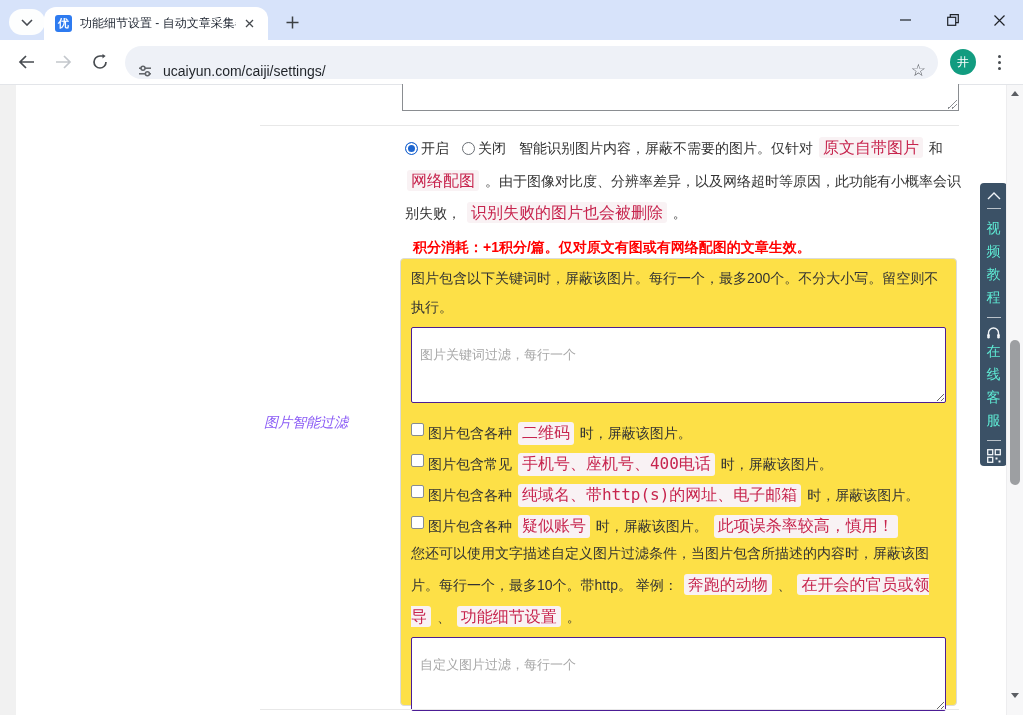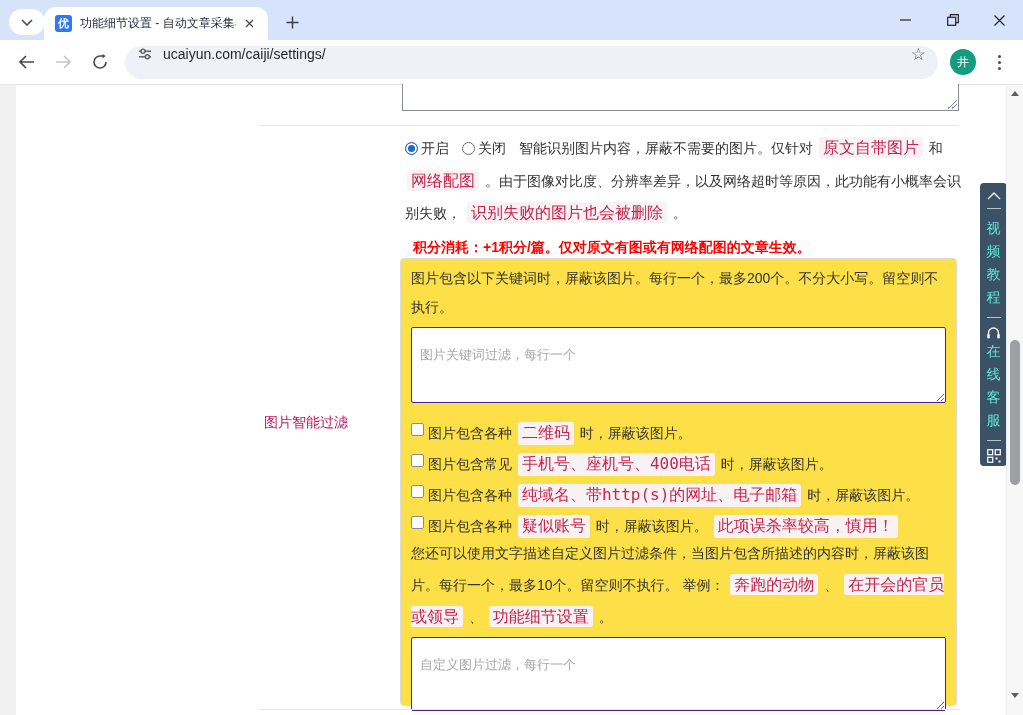--- a/index.html
+++ b/index.html
@@ -12,21 +12,21 @@
   .tab { position:absolute; left:44px; top:7px; width:224px; height:33px; background:#fff; border-radius:12px 12px 0 0; display:flex; align-items:center; padding:0 10px 0 11px; }
   .favicon { width:17px; height:17px; min-width:17px; border-radius:3px; background:#2e7bf0; color:#fff; font-size:11px; font-weight:bold; display:flex; align-items:center; justify-content:center; }
   .tab-title { margin-left:8px; font-size:12px; color:#1d2430; white-space:nowrap; overflow:hidden; width:156px; }
   .tab-close { margin-left:auto; width:18px; height:18px; display:flex; align-items:center; justify-content:center; border-radius:50%; cursor:pointer; }
   .newtab { position:absolute; left:279px; top:9px; width:26px; height:26px; display:flex; align-items:center; justify-content:center; border-radius:50%; cursor:pointer; }
   .win-controls { position:absolute; right:0; top:0; height:40px; display:flex; }
   .win-btn { width:47px; height:40px; display:flex; align-items:center; justify-content:center; cursor:pointer; }
 
   .toolbar { position:absolute; top:40px; left:0; width:100%; height:45px; background:#fff; border-bottom:1px solid #e3e5e9; display:flex; align-items:center; padding:0 6px 0 12px; }
   .nav-ic { width:28px; height:28px; display:flex; align-items:center; justify-content:center; margin-right:9px; border-radius:50%; cursor:pointer; }
-  .urlbar { flex:1; height:33px; background:#eef1f7; border-radius:17px; display:flex; align-items:flex-start; padding:0 12px 0 12px; margin:0 12px 0 2px; cursor:text; }
+  .urlbar { flex:1; height:33px; background:#eef1f7; border-radius:17px; display:flex; align-items:flex-end; padding:0 12px 0 12px; margin:0 12px 0 2px; cursor:text; }
   .url-text { font-size:14px; color:#1f2328; margin-left:10px; }
   .star { margin-left:auto; font-size:17px; color:#55585e; line-height:1; cursor:pointer; }
   .avatar { width:26px; height:26px; border-radius:50%; background:#129c80; color:#fff; font-size:12px; display:flex; align-items:center; justify-content:center; margin-right:13px; cursor:pointer; }
   .kebab { width:20px; display:flex; flex-direction:column; align-items:center; gap:3px; margin-right:8px; cursor:pointer; }
   .kebab i { width:3px; height:3px; border-radius:50%; background:#474b50; }
 
   
   .page { position:absolute; top:85px; left:0; width:1023px; height:630px; background:#f1f1f1; }
   .content { position:absolute; left:16px; top:0; width:990px; height:630px; background:#fff; }
 
@@ -37,21 +37,21 @@
 
   .intro-wrap { position:absolute; left:389px; top:47px; width:560px; }
   .para { font-size:14px; line-height:31.5px; color:#333; }
   .radio { display:inline-block; width:13px; height:13px; border-radius:50%; vertical-align:-2px; margin-right:3px; }
   .radio.on { background:#1e66d0; border:1px solid #1e66d0; box-shadow:inset 0 0 0 2px #fff; }
   .radio.off { background:#fff; border:1px solid #6a6f75; }
   .radio-label { margin-right:13px; }
   .hl { color:#c7254e; background:#f9f2f4; border-radius:3px; padding:1px 4px; margin:0 2px; font-size:16px; font-family:"DejaVu Sans Mono","Liberation Mono",monospace; }
   .credit { margin-top:9px; font-size:14px; font-weight:bold; color:#ff0000; line-height:17px;margin-left:8px; }
 
-  .row-label { position:absolute; left:248px; top:329px; font-size:14px; color:#be185d; }
+  .row-label { position:absolute; left:248px; top:329px; font-size:14px; color:#8b5cf6;font-style:italic; }
 
   .filter-box { position:absolute; left:384px; top:173px; width:557px; height:448px; border:1px solid #dbdbdb; border-radius:4px; padding:5px 10px; background:#fde047; }
   .desc { font-size:14px; line-height:29px; color:#333; }
   .desc2 { font-size:14px; line-height:31px; color:#333; }
   textarea { width:100%; border:1px solid #4c1d95; border-radius:2px; padding:18px 8px; font-size:13px; color:#333; font-family:"Liberation Sans","DejaVu Sans",sans-serif; resize:both; }
   textarea::placeholder { color:#a8a8a8; }
   .ta1 { height:76px; margin:5px 0 7px; }
   .ta2 { height:74px; margin-top:4px; }
   .cbrow { display:flex; align-items:center; height:31px; font-size:14px; color:#333; white-space:nowrap; }
   .cb { width:13px; height:13px; min-width:13px; border:1px solid #878c92; border-radius:2px; background:#fff; margin-right:4px; cursor:pointer; }
@@ -184,21 +184,21 @@
         </div>
         <div class="cbrow">
           <span class="cb"></span>
           <span class="seg"><span>图片包含各种 </span><span class="hl">纯域名、带http(s)的网址、电子邮箱</span><span> 时，屏蔽该图片。</span></span>
         </div>
         <div class="cbrow">
           <span class="cb"></span>
           <span class="seg"><span>图片包含各种 </span><span class="hl">疑似账号</span><span> 时，屏蔽该图片。 </span><span class="hl">此项误杀率较高，慎用！</span></span>
         </div>
 
-        <div class="desc2"><span>您还可以使用文字描述自定义图片过滤条件，当图片包含所描述的内容时，屏蔽该图片。每行一个，最多10个。留空则不执行。 举例： </span><span class="hl">奔跑的动物</span><span> 、 </span><span class="hl">在开会的官员或领导</span><span> 、 </span><span class="hl">功能细节设置</span><span> 。</span></div>
+        <div class="desc2"><span>您还可以使用文字描述自定义图片过滤条件，当图片包含所描述的内容时，屏蔽该图片。每行一个，最多10个。带http。 举例： </span><span class="hl">奔跑的动物</span><span> 、 </span><span class="hl">在开会的官员或领导</span><span> 、 </span><span class="hl">功能细节设置</span><span> 。</span></div>
         <textarea class="ta2" placeholder="自定义图片过滤，每行一个" style=""></textarea>
       </div>
 
       <div class="divider" style="top:624px"></div>
     </div>
 
     <div class="fpanel">
       <svg class="chev" width="14" height="8" viewBox="0 0 14 8">
           <polyline points="1,7 7,1 13,7" fill="none" stroke="#f2f5f8" stroke-width="1.4"></polyline>
         </svg>

